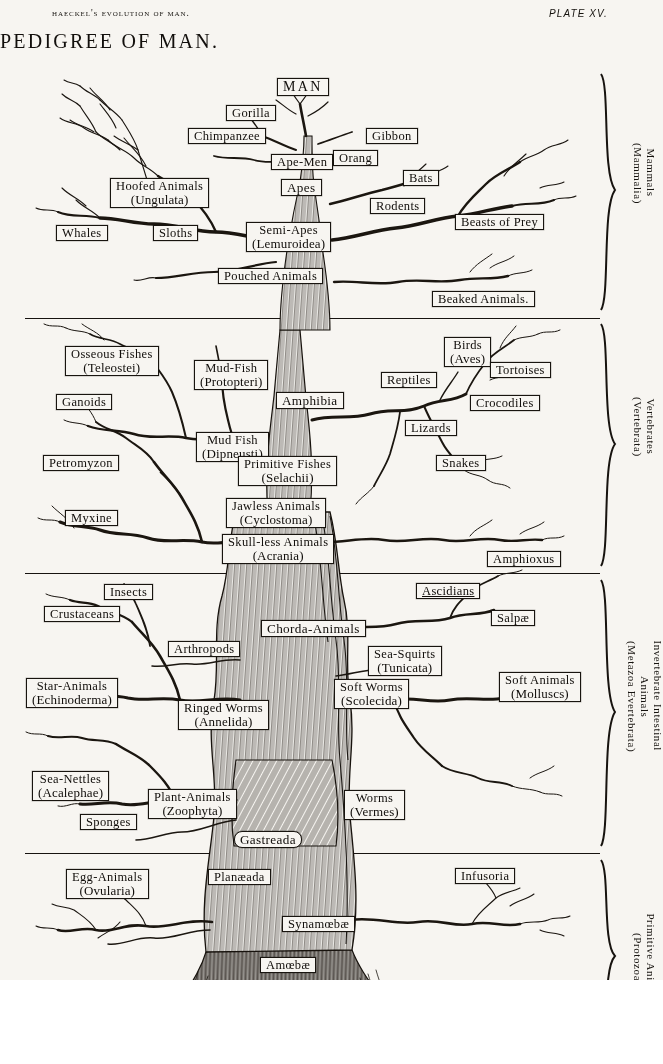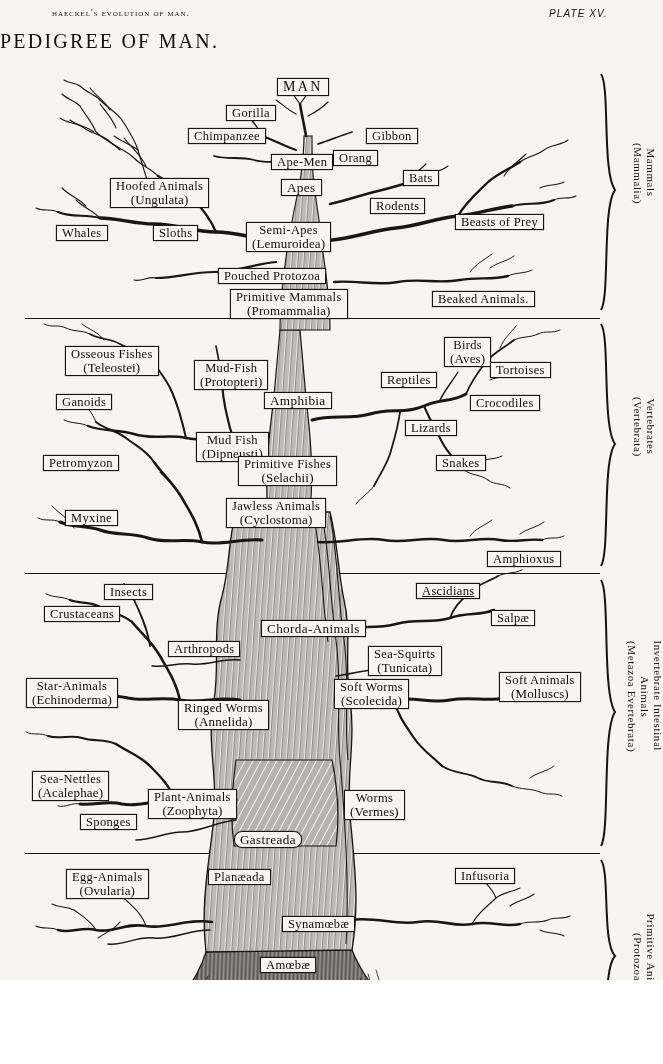--- a/index.html
+++ b/index.html
@@ -385,39 +385,35 @@
     <span class="l1">Sloths</span>
   </div>
   <div class="node" style="left:246px;top:222px;">
     <span class="l1">Semi-Apes</span>
     <span class="l2">(Lemuroidea)</span>
   </div>
   <div class="node" style="left:455px;top:214px;">
     <span class="l1">Beasts of Prey</span>
   </div>
   <div class="node" style="left:218px;top:268px;">
-    <span class="l1">Pouched Protozoa</span>
-  </div>
-  <div class="node" style="left:230px;top:289px;">
-    <span class="l1">Primitive Mammals</span>
-    <span class="l2">(Promammalia)</span>
+    <span class="l1">Pouched Animals</span>
   </div>
   <div class="node" style="left:432px;top:291px;">
     <span class="l1">Beaked Animals.</span>
   </div>
 
   <div class="node" style="left:65px;top:346px;">
     <span class="l1">Osseous Fishes</span>
     <span class="l2">(Teleostei)</span>
   </div>
   <div class="node" style="left:194px;top:360px;">
     <span class="l1">Mud-Fish</span>
     <span class="l2">(Protopteri)</span>
   </div>
-  <div class="node med" style="left:264px;top:392px;">
+  <div class="node med" style="left:276px;top:392px;">
     <span class="l1">Amphibia</span>
   </div>
   <div class="node" style="left:381px;top:372px;">
     <span class="l1">Reptiles</span>
   </div>
   <div class="node" style="left:444px;top:337px;">
     <span class="l1">Birds</span>
     <span class="l2">(Aves)</span>
   </div>
   <div class="node" style="left:490px;top:362px;">
@@ -446,20 +442,24 @@
   <div class="node" style="left:436px;top:455px;">
     <span class="l1">Snakes</span>
   </div>
   <div class="node" style="left:65px;top:510px;">
     <span class="l1">Myxine</span>
   </div>
   <div class="node" style="left:226px;top:498px;">
     <span class="l1">Jawless Animals</span>
     <span class="l2">(Cyclostoma)</span>
   </div>
+  <div class="node" style="left:222px;top:534px;">
+    <span class="l1">Skull-less Animals</span>
+    <span class="l2">(Acrania)</span>
+  </div>
   <div class="node" style="left:487px;top:551px;">
     <span class="l1">Amphioxus</span>
   </div>
 
   <div class="node" style="left:104px;top:584px;">
     <span class="l1">Insects</span>
   </div>
   <div class="node" style="left:416px;top:583px;text-decoration:underline;">
     <span class="l1">Ascidians</span>
   </div>

